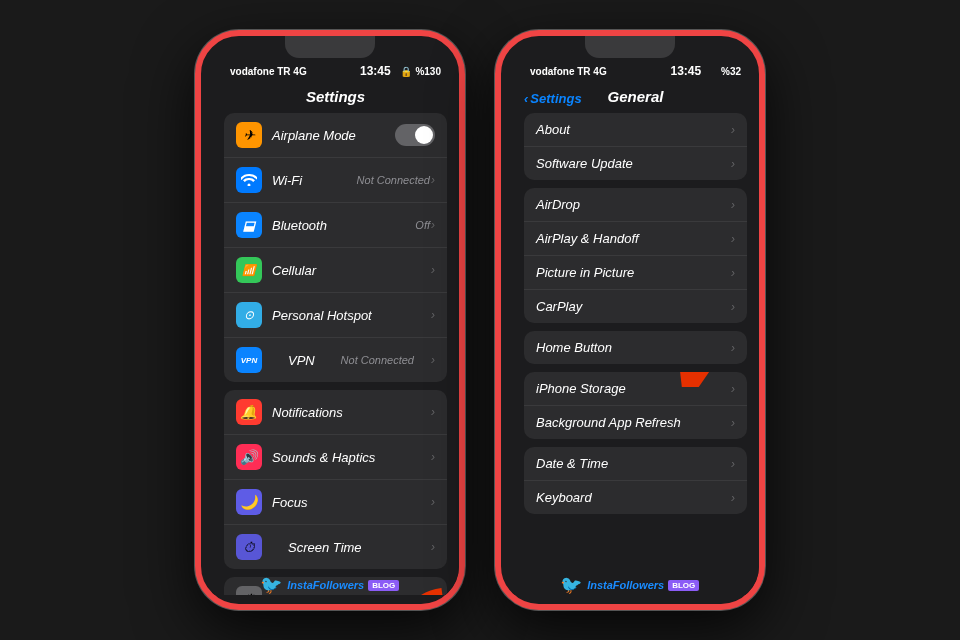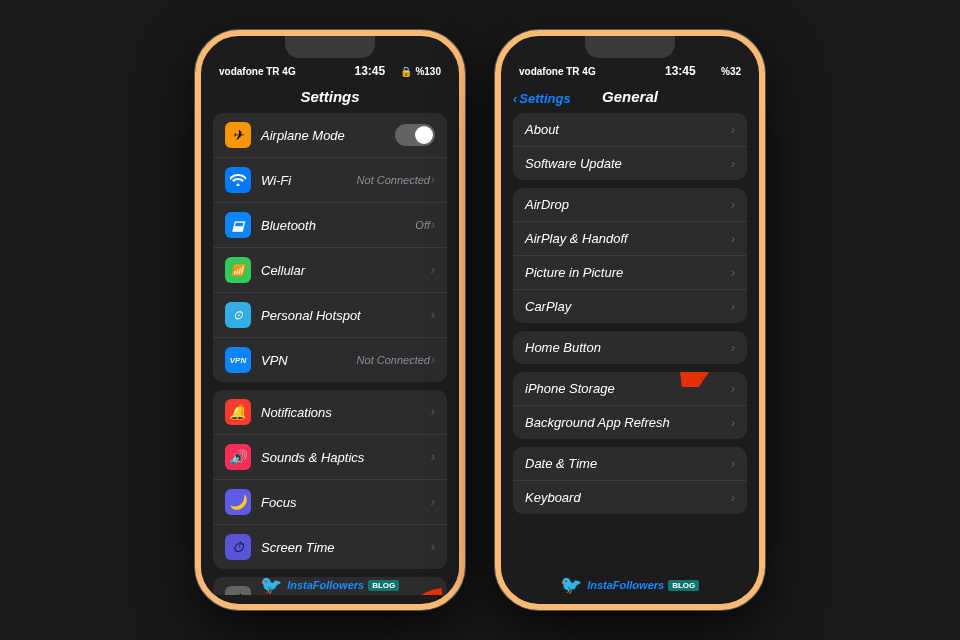--- a/index.html
+++ b/index.html
@@ -13,24 +13,25 @@
       gap: 30px;
       font-family: -apple-system, BlinkMacSystemFont, 'Helvetica Neue', sans-serif;
       overflow: hidden;
     }
 
     .phone {
       width: 270px;
       height: 580px;
       background: #1c1c1e;
       border-radius: 44px;
-      border: 6px solid #fdba74;
+      border: 6px solid #ef4444;
       position: relative;
       overflow: hidden;
       box-shadow: 0 0 0 1px #555, 0 20px 60px rgba(0,0,0,0.8);
+      padding-left: 11px;
     }
 
     .phone-notch {
       position: absolute;
       top: 0;
       left: 50%;
       transform: translateX(-50%);
       width: 90px;
       height: 22px;
       background: #3a3a3c;
@@ -95,20 +96,21 @@
       display: flex;
       align-items: center;
       padding: 9px 12px;
       border-bottom: 0.5px solid #3a3a3c;
       cursor: pointer;
       position: relative;
     }
 
     .settings-row:last-child {
       border-bottom: none;
+      gap: 16px;
     }
 
     .settings-icon {
       width: 26px;
       height: 26px;
       border-radius: 6px;
       display: flex;
       align-items: center;
       justify-content: center;
       margin-right: 10px;
@@ -176,21 +178,21 @@
     }
 
     .watermark-text {
       color: #1a8cff;
       font-size: 11px;
       font-style: italic;
       font-weight: 700;
     }
 
     .watermark-blog {
-      background: #0f766e;
+      background: #8b5cf6;
       color: #fff;
       font-size: 8px;
       font-weight: 800;
       padding: 1px 4px;
       border-radius: 2px;
       text-align: center;
     }
   </style>
 </head>
 <body>

